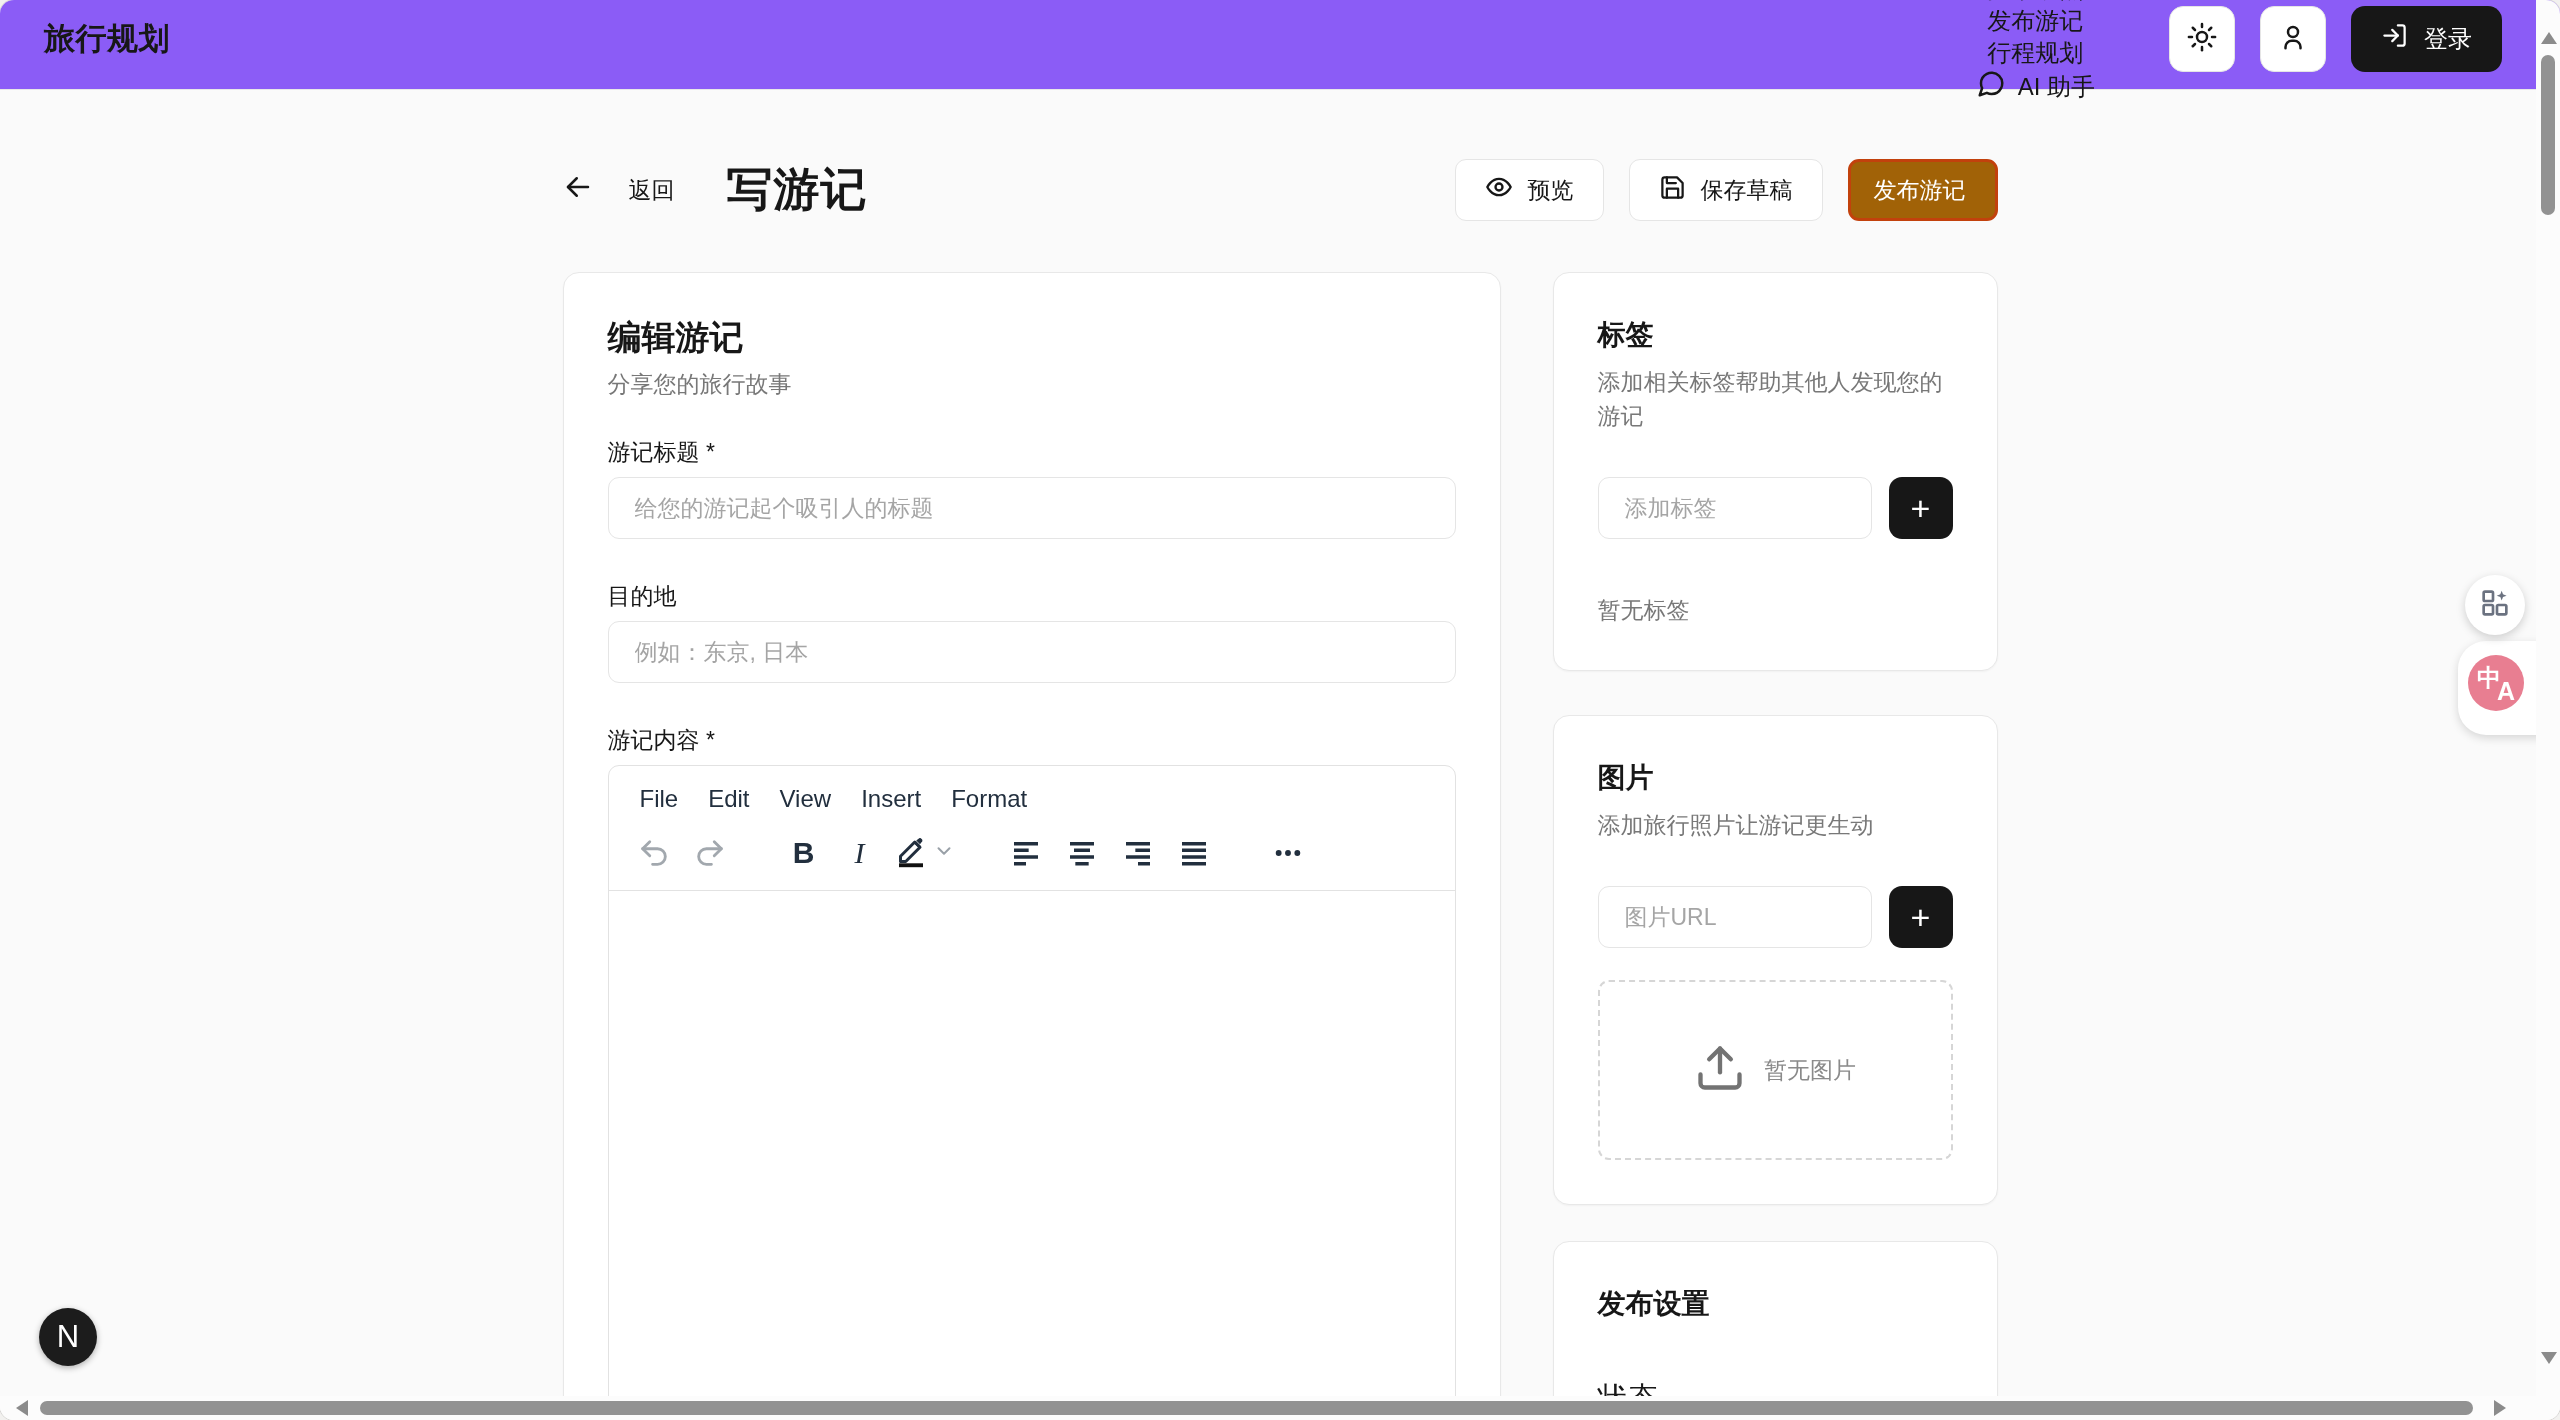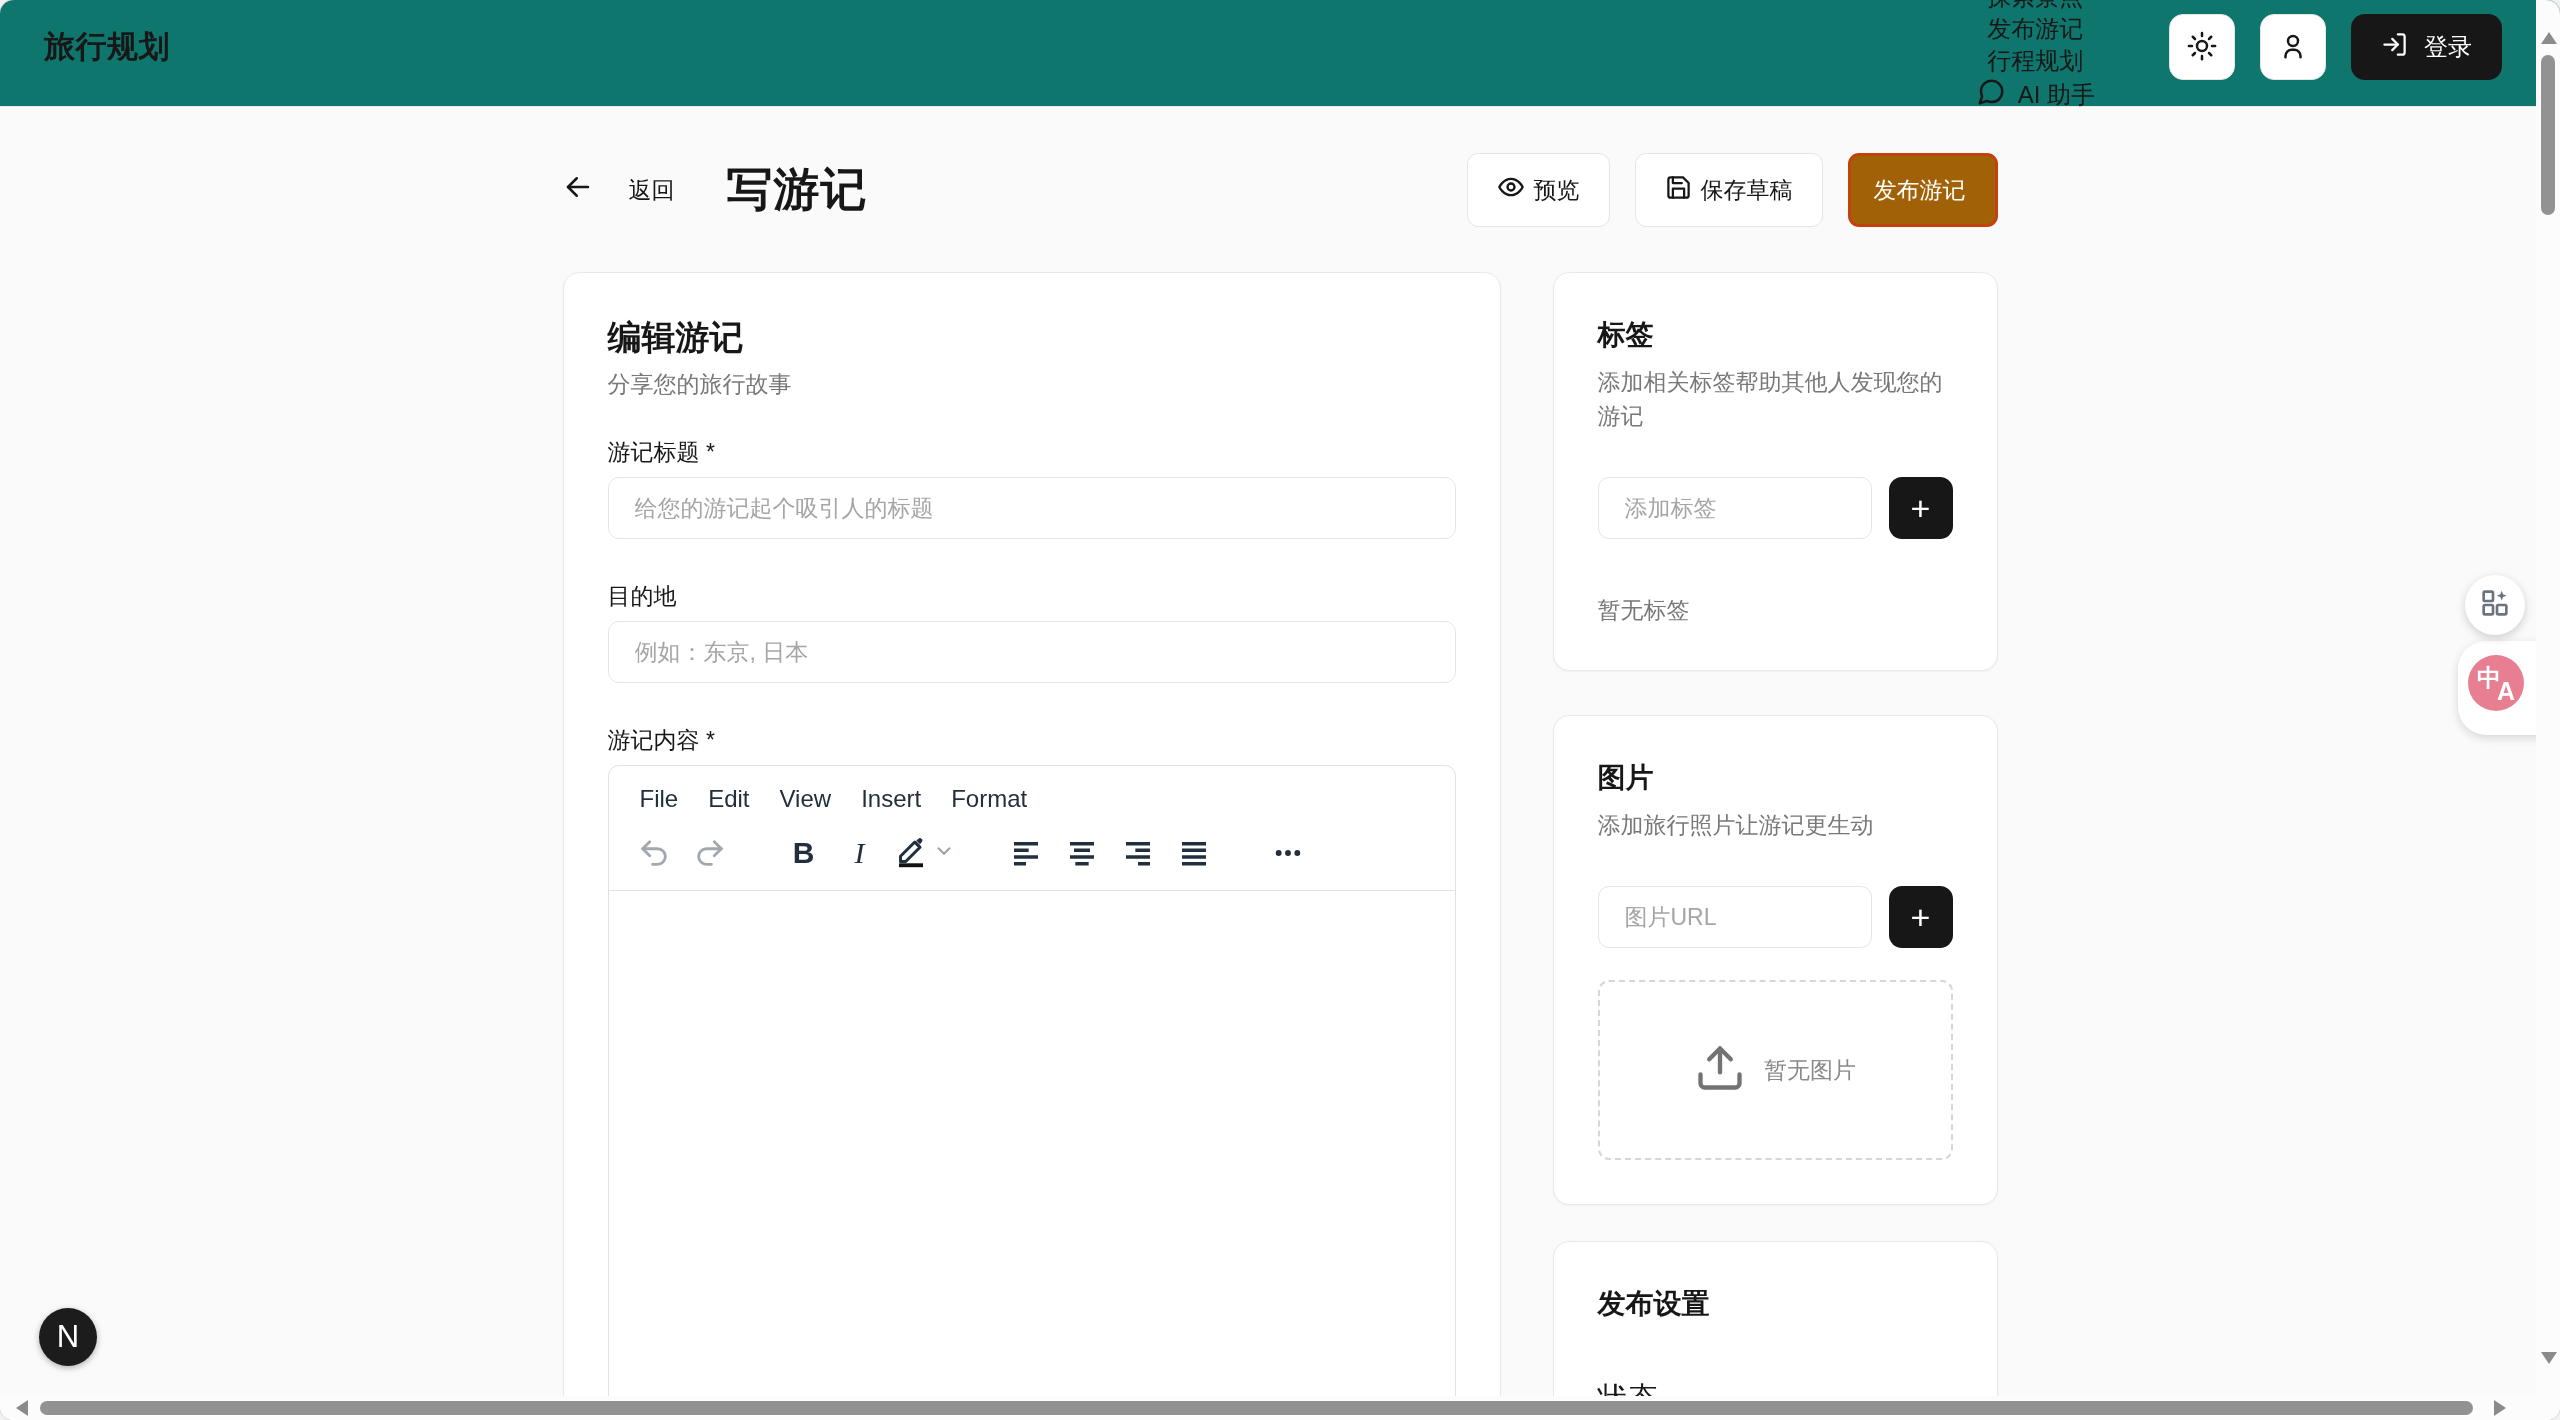--- a/index.html
+++ b/index.html
@@ -2,43 +2,43 @@
 <html><head>
 <meta charset="utf-8">
 <style>
   * { margin:0; padding:0; box-sizing:border-box; }
   html,body { width:2560px; height:1420px; overflow:hidden; background:#f2f1ef;
               font-family:"Liberation Sans","DejaVu Sans",sans-serif; color:#171717; }
   .window { position:relative; width:2560px; height:1420px; border-radius:14px; overflow:hidden;
             background:#fafafa; box-shadow:0 0 0 1px #d8d7d5; }
 
   
-  .navbar { position:absolute; top:0; left:0; right:0; height:107px; background:#0f766e;
+  .navbar { position:absolute; top:0; left:0; right:0; height:90px; background:#8b5cf6;
             border-bottom:1px solid #e8e8e8; display:flex; align-items:center; padding:0 58px 12px 44px; z-index:5; }
   .brand { font-size:31px; font-weight:700; letter-spacing:.5px; }
   .nav-right { margin-left:auto; display:flex; align-items:center; }
   .nav-links { display:flex; align-items:center; margin-right:74px;flex-direction:column; }
   .nav-link { font-size:24px; font-weight:500; color:#171717; display:flex; align-items:center; gap:12px; cursor:pointer; }
   .icon-btn { width:66px; height:66px; border:1px solid #e5e5e5; border-radius:14px; background:#fff;
               display:flex; align-items:center; justify-content:center; margin-left:25px; cursor:pointer; }
   .login-btn { height:66px; padding:0 30px; margin-left:25px; background:#171717; color:#fff; border:none;
                border-radius:14px; font-size:24px; font-weight:500; display:flex; align-items:center; gap:16px; cursor:pointer;
                font-family:inherit; }
 
   
   .content { position:absolute; top:107px; left:0; right:0; bottom:0; background:#fafafa; overflow:hidden; }
   .container { width:1435px; margin:0 auto; }
 
   .page-header { margin-top:51px; display:flex; align-items:center; height:64px; }
   .back-btn { display:flex; align-items:center; gap:36px; background:none; border:none; cursor:pointer;
               font-family:inherit; font-size:23px; font-weight:500; color:#171717; }
   .page-title { font-size:46px; font-weight:700; margin-left:52px; letter-spacing:1px; }
   .header-actions { margin-left:auto; display:flex; gap:25px; }
-  .btn { height:74px; border-radius:11px; font-size:23px; font-weight:500; display:flex; align-items:center;
-         gap:9px; padding:0 29px; cursor:pointer; font-family:inherit; }
+  .btn { height:62px; border-radius:11px; font-size:23px; font-weight:500; display:flex; align-items:center;
+         gap:15px; padding:0 29px; cursor:pointer; font-family:inherit; }
   .btn-outline { background:#fff; border:1px solid #e5e5e5; color:#171717; }
   .btn-dark { background:#a16207; border:3px solid #c2410c; color:#fff;padding-left:23px; }
 
   .grid { display:flex; gap:52px; margin-top:50px; align-items:flex-start; }
 
   .card { background:#fff; border:1px solid #e8e8e8; border-radius:16px; box-shadow:0 1px 2px rgba(0,0,0,.04); }
   .main-card { flex:1; padding:44px; height:1400px; }
   .sidebar { width:445px; display:flex; flex-direction:column; }
 
   .card-title-lg { font-size:34px; font-weight:700; line-height:40px; margin-bottom:12px; }

